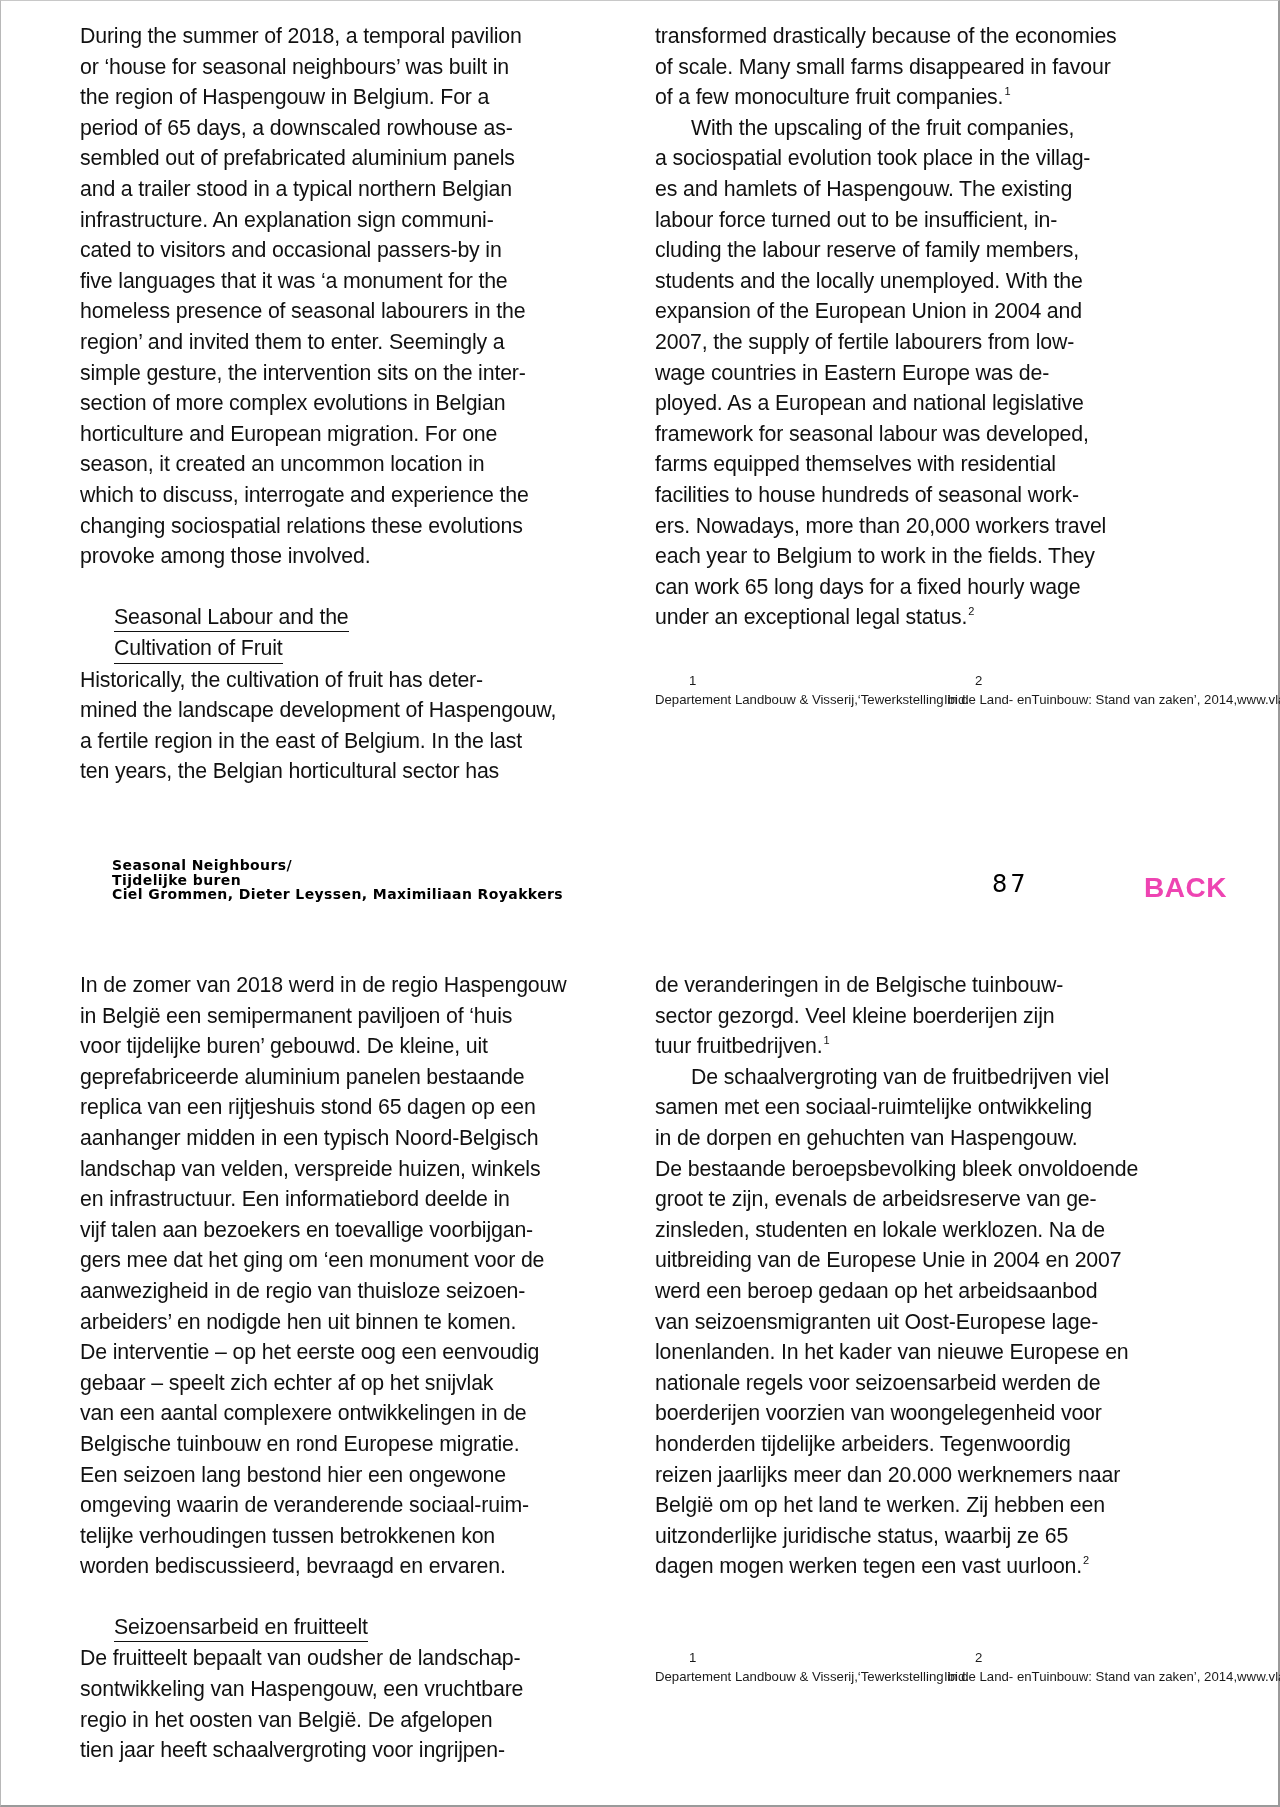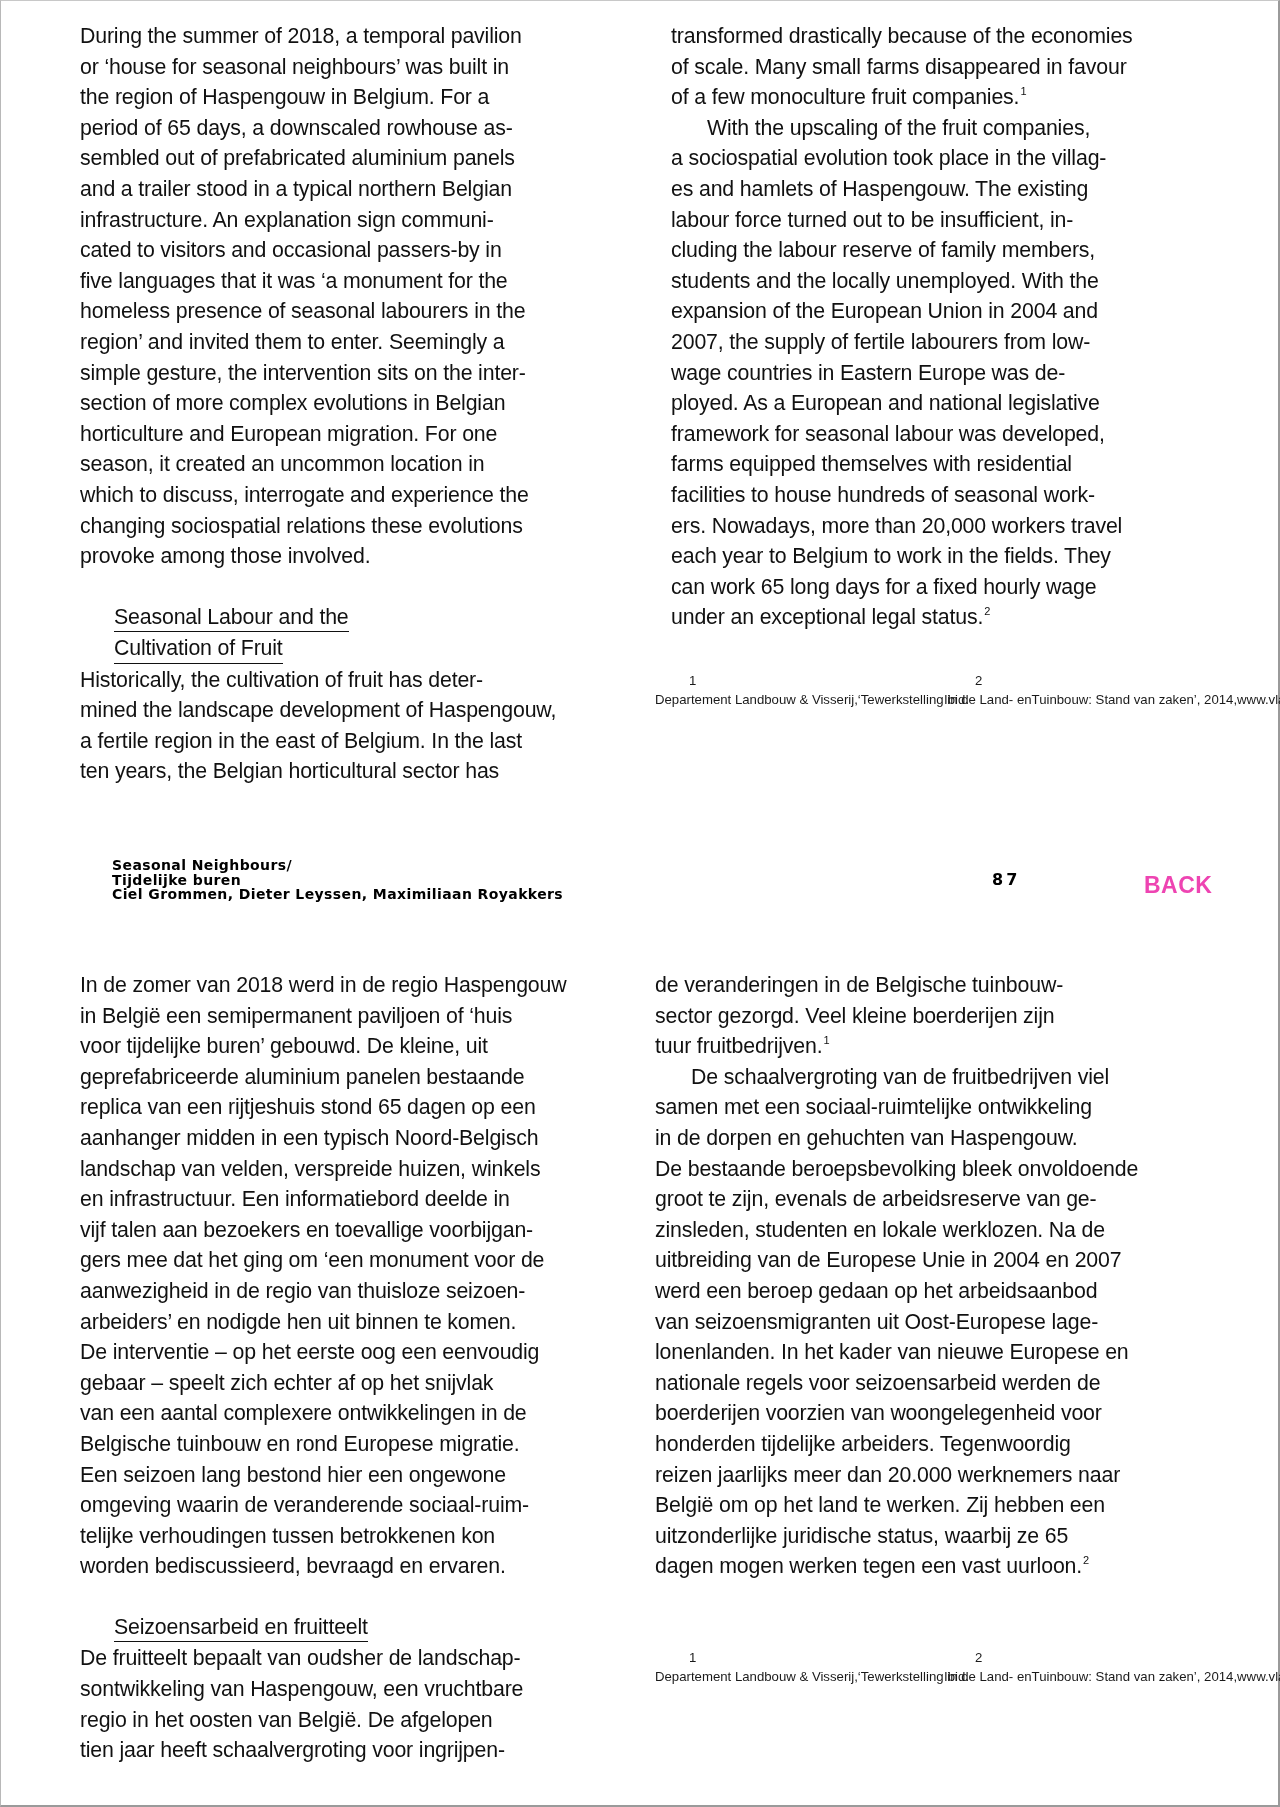--- a/index.html
+++ b/index.html
@@ -33,27 +33,27 @@
   .fn-num { position: absolute; top: 0; font-size: 13.2px; }
   .fn-text { position: absolute; top: 19px; white-space: nowrap; }
   .running {
     position: absolute; left: 112px; top: 858px;
     font-family: "DejaVu Sans", sans-serif; font-weight: bold;
     font-size: 14px; line-height: 14.5px; letter-spacing: 0.4px; color: #000;
   }
   .running span { display: block; white-space: nowrap; }
   .page-number {
     position: absolute; left: 992px; top: 870px;
-    font-family: "DejaVu Sans", sans-serif; font-weight: bold;
-    font-size: 16px; letter-spacing: 3px; color: #000;
+    font-family: "DejaVu Sans", sans-serif; font-weight: normal;
+    font-size: 24px; letter-spacing: 3px; color: #000;
   }
   .back-link {
     position: absolute; left: 1144px; top: 872px;
     font-family: "Liberation Sans", sans-serif; font-weight: bold;
-    font-size: 23px; letter-spacing: 0.5px; color: #ee44b2; text-decoration: none;
+    font-size: 28px; letter-spacing: 0.5px; color: #ee44b2; text-decoration: none;
     cursor: pointer;
   }
 </style>
 </head>
 <body>
 
 <div class="frame"></div>
 
 <div class="col" style="left:80px; top:21px;">
   <p>
@@ -78,21 +78,21 @@
     </p>
   <div class="heading"><span class="hline">Seasonal Labour and the</span><br><span class="hline">Cultivation of Fruit</span><br></div>
   <p>
       <span class="line">Historically, the cultivation of fruit has deter-</span>
       <span class="line">mined the landscape development of Haspengouw,</span>
       <span class="line">a fertile region in the east of Belgium. In the last</span>
       <span class="line">ten years, the Belgian horticultural sector has</span>
     </p>
 </div>
 
-<div class="col" style="left:655px; top:21px;margin-left:16px;">
+<div class="col" style="left:655px; top:21px;">
   <p>
       <span class="line">transformed drastically because of the economies</span>
       <span class="line">of scale. Many small farms disappeared in favour</span>
       <span class="line">of a few monoculture fruit companies.<sup class="fn">1</sup></span>
     </p>
   <p class="">
       <span class="line" style="padding-left: 36px;">With the upscaling of the fruit companies,</span>
       <span class="line">a sociospatial evolution took place in the villag-</span>
       <span class="line">es and hamlets of Haspengouw. The existing</span>
       <span class="line">labour force turned out to be insufficient, in-</span>

